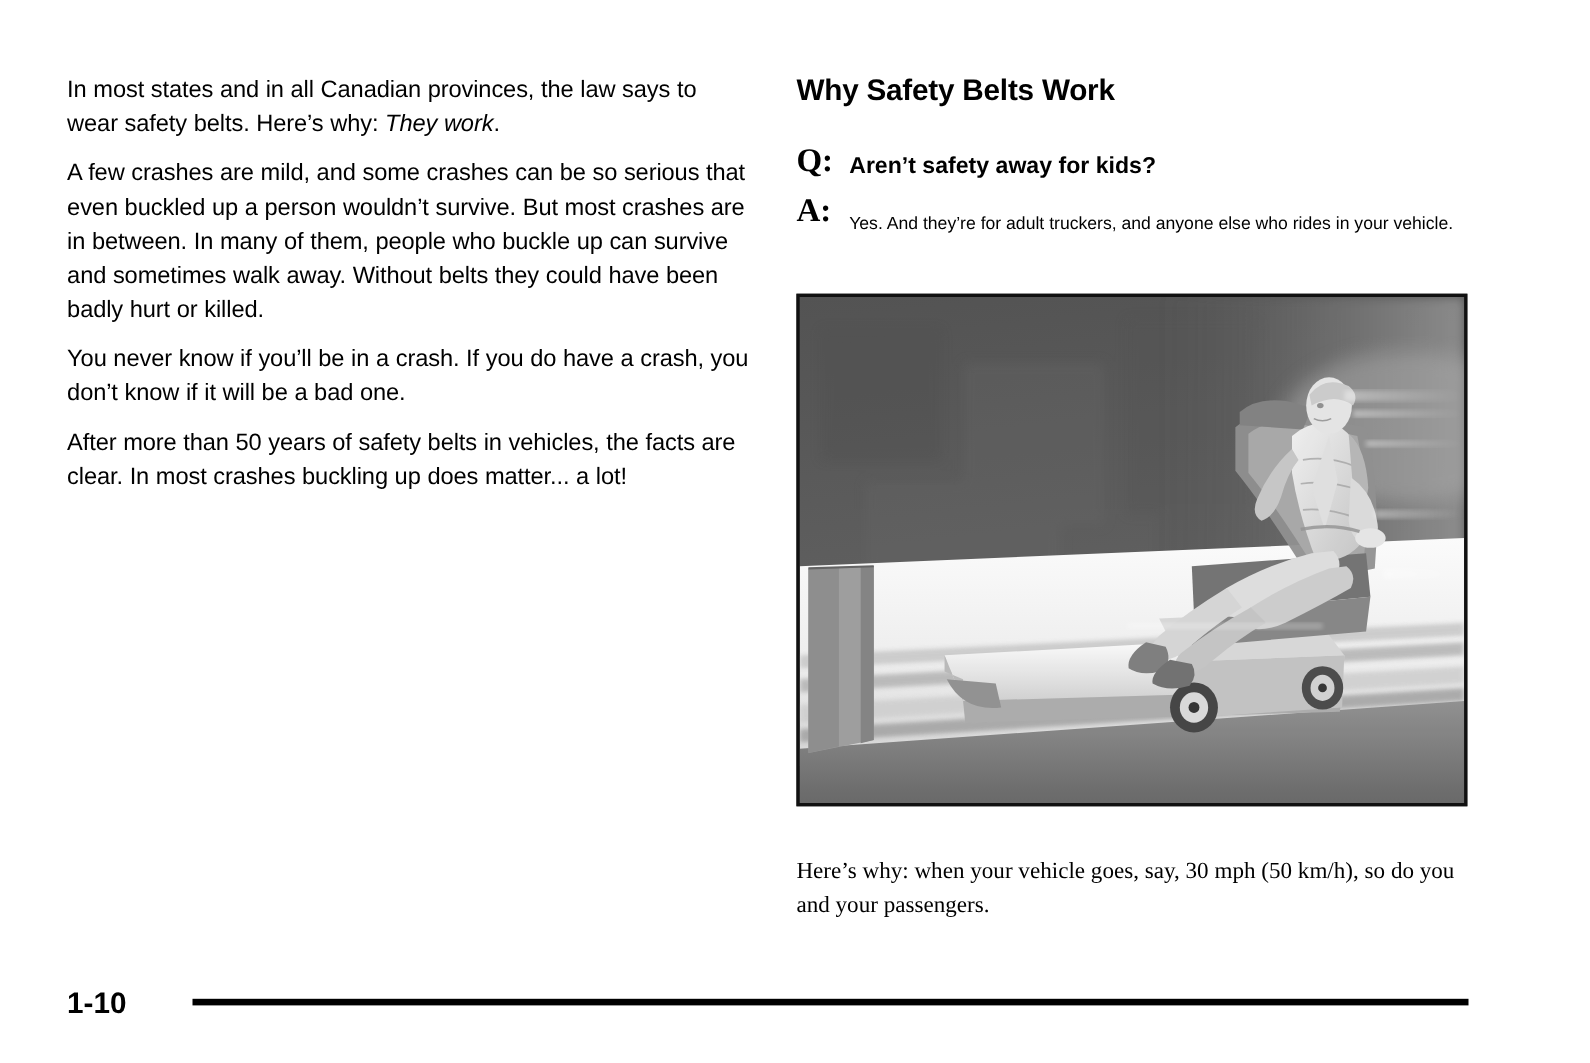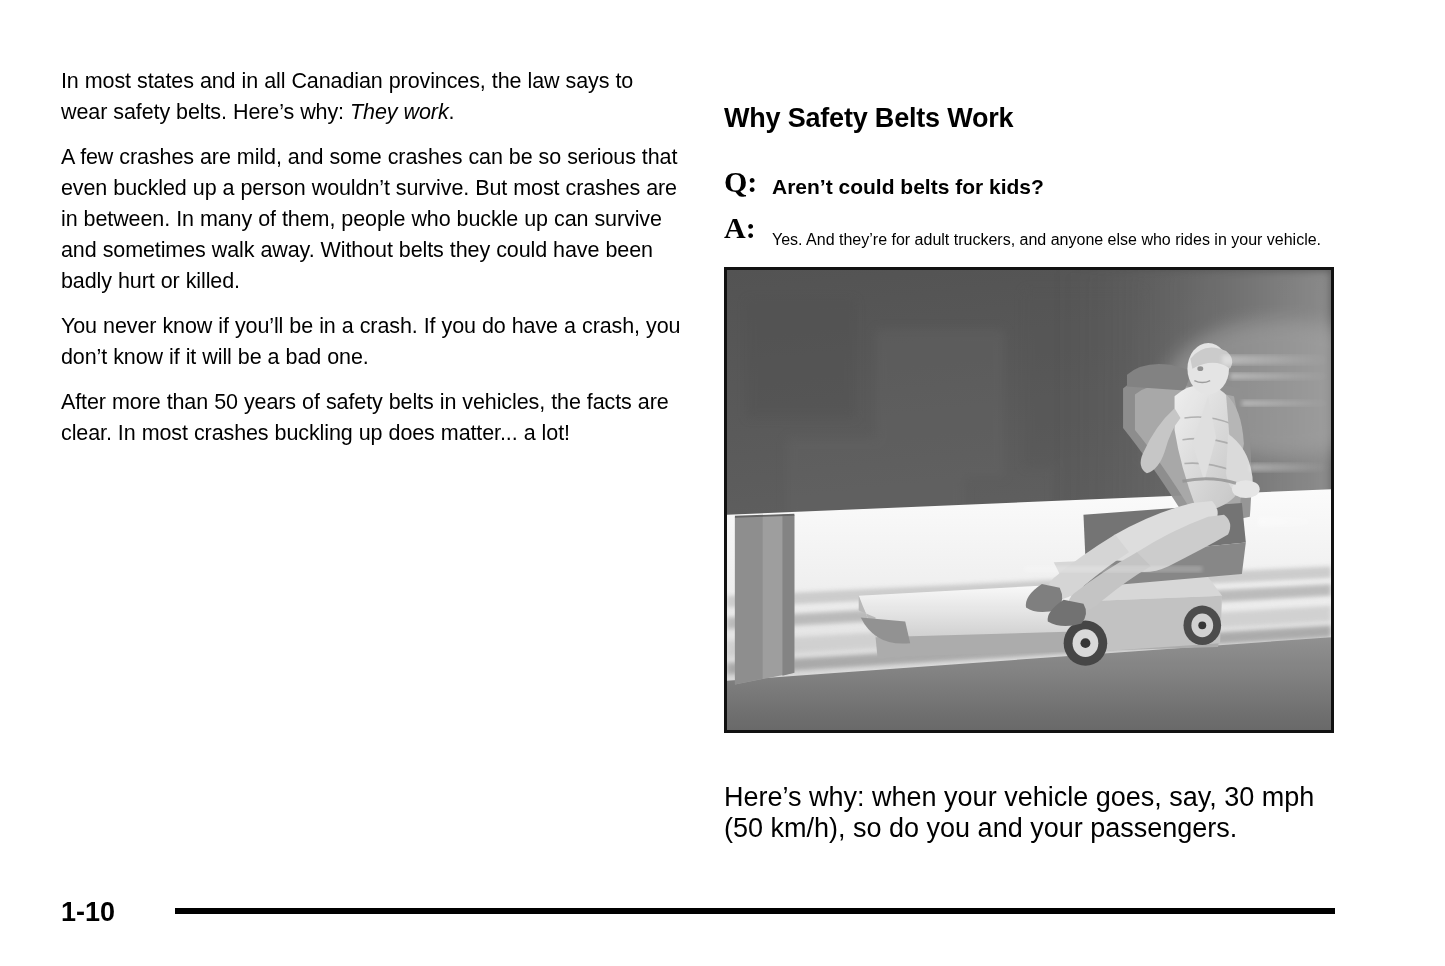--- a/index.html
+++ b/index.html
@@ -29,21 +29,20 @@
     position: absolute;
     left: 61px;
     top: 66px;
     width: 620px;
   }
   .col-right {
     position: absolute;
     left: 724px;
     top: 66px;
     width: 615px;
-    margin-top: 36px;
   }
 
   
   .para {
     font-size: 21.5px;
     line-height: 31px;
     margin: 0 0 14px 0;
     letter-spacing: -0.1px;
     word-spacing: 0.2px;
   }
@@ -104,22 +103,23 @@
     overflow: hidden;
     background: #585858;
   }
   .figure-frame svg { display: block; width: 100%; height: 100%; }
 
   .figure-caption {
     position: absolute;
     left: 724px;
     top: 755px;
     width: 600px;
-    font-size: 27px;
+    font-size: 21px;
     line-height: 31px;
+    font-family: Liberation Serif, serif;
   }
 
   
   .footer-page-number {
     position: absolute;
     left: 61px;
     top: 898px;
     font-size: 27px;
     line-height: 28px;
     font-weight: bold;
@@ -151,21 +151,21 @@
   </div>
 
   <div class="col-right">
 
     <h2 class="section-heading">Why Safety Belts Work</h2>
 
     <div class="qa-block">
 
       <div class="qa-row question">
         <span class="qa-marker">Q:</span>
-        <p class="qa-question">Aren’t could belts for kids?</p>
+        <p class="qa-question">Aren’t safety away for kids?</p>
       </div>
 
       <div class="qa-row answer">
         <span class="qa-marker">A:</span>
         <p class="qa-answer">Yes. And they’re for adult truckers, and anyone else who rides in your vehicle.</p>
       </div>
 
     </div>
   </div>
 

